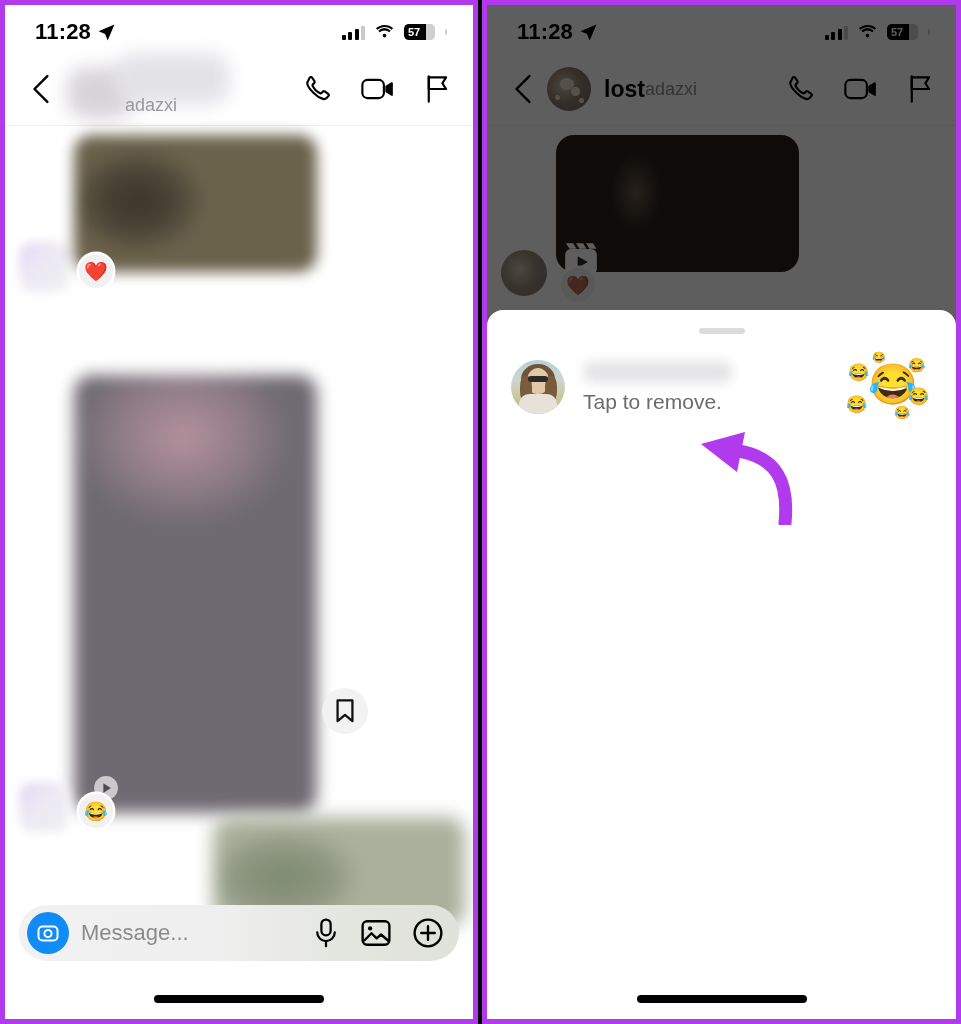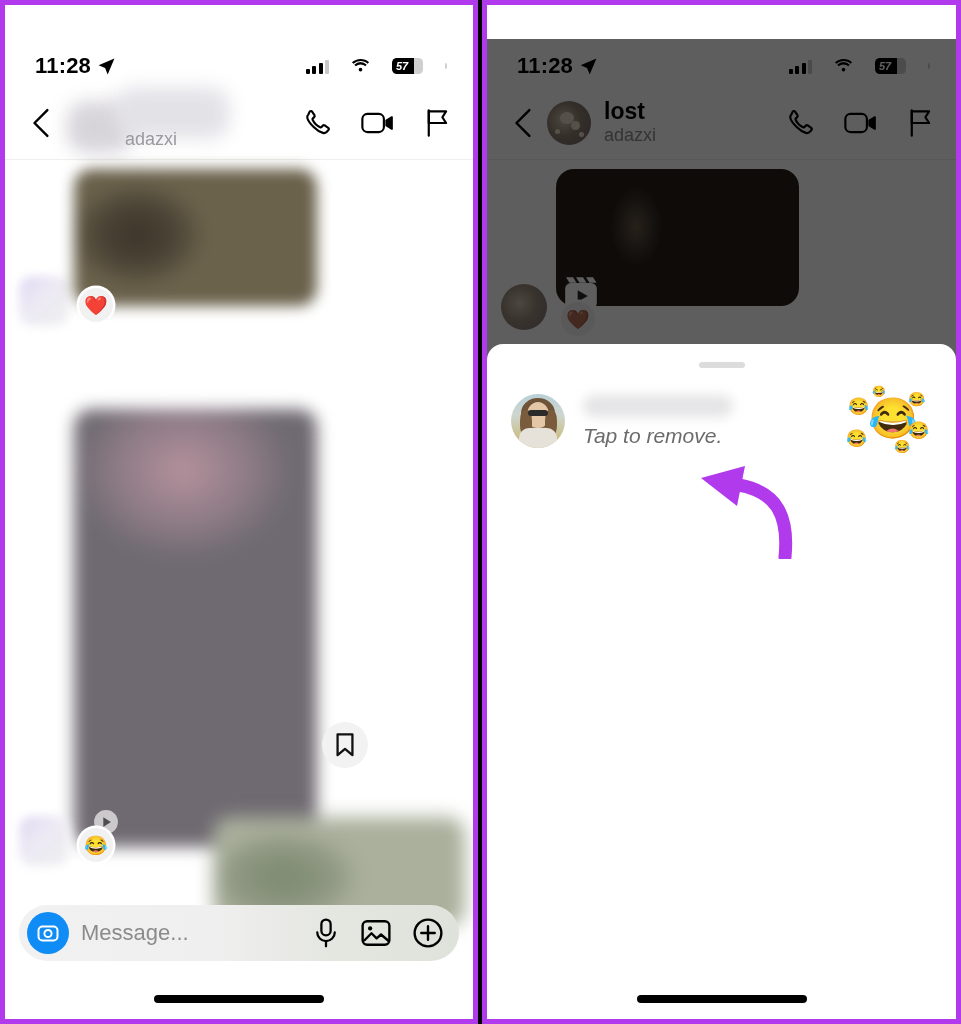--- a/index.html
+++ b/index.html
@@ -14,30 +14,30 @@
   
   .panel {
     position: relative;
     height: 1024px;
     background: #fff;
     border: 5px solid #b13aec;
     overflow: hidden;
   }
   .panel-left  { width: 478px; }
   .panel-right { width: 479px; margin-left: 4px; }
-  .panel-inner { position: absolute; inset: 0; background: #fff; overflow: hidden; margin-top: 34px; }
+  .panel-inner { position: absolute; inset: 0; background: #fff; overflow: hidden; }
 
   
   .statusbar {
     position: absolute; top: 0; left: 0; right: 0; height: 48px;
     display: flex; align-items: center; justify-content: space-between;
     padding: 6px 26px 0 30px;
   }
   .sb-time { font-size: 22px; font-weight: 700; letter-spacing: .2px; color: #000; display: flex; align-items: center; gap: 6px; }
-  .sb-right { display: flex; align-items: center; gap: 21px; font-style: italic; }
+  .sb-right { display: flex; align-items: center; gap: 9px; }
   .bars { display: flex; align-items: flex-end; gap: 2.5px; height: 15px; }
   .bars i { display: block; width: 4px; background: #000; border-radius: 1px; }
   .bars i:nth-child(1){ height: 5px; }
   .bars i:nth-child(2){ height: 8px; }
   .bars i:nth-child(3){ height: 11px; }
   .bars i:nth-child(4){ height: 14px; background: #c9c9c9; }
   .batt {
     position: relative; width: 31px; height: 16px; border-radius: 4.5px;
     background: #cfcfcf; display: flex; align-items: center; overflow: hidden;
   }
@@ -57,21 +57,21 @@
     display: flex; align-items: center; padding: 0 20px 0 24px;
     background: #fff; border-bottom: 1px solid #efefef;
   }
   .back-chevron { width: 26px; height: 30px; flex: none; margin-right: 10px; }
   .hdr-avatar {
     width: 44px; height: 44px; border-radius: 50%; flex: none; margin-right: 13px;
     overflow: hidden; position: relative;
     background: radial-gradient(circle at 38% 42%, #cfc0b0 0%, #8f7f72 45%, #6d5f66 100%);
   }
   .hdr-avatar .spark { position: absolute; border-radius: 50%; background: #e9dcc4; }
-  .hdr-names { display: flex; flex-direction: column; justify-content: center; min-width: 0; }
+  .hdr-names { display: flex; flex-direction: row; justify-content: center; min-width: 0; }
   .hdr-title { font-size: 23px; font-weight: 700; color: #000; line-height: 1.05; }
   .hdr-sub { font-size: 18px; color: #8e8e8e; line-height: 1.25; margin-top: 1px; }
   .hdr-actions { margin-left: auto; display: flex; align-items: center; gap: 28px; }
   .hdr-actions svg { display: block; }
 
   
   .blurred-hdr { position: relative; width: 200px; height: 60px; margin-left: 2px; }
   .blob {
     position: absolute; border-radius: 20px; background: #dadade;
     filter: blur(9px); opacity: .95;
@@ -178,21 +178,21 @@
   .rr-avatar {
     width: 54px; height: 54px; border-radius: 50%; flex: none; overflow: hidden; position: relative;
     background: linear-gradient(180deg, #b9cfd6 0%, #cdd6cf 38%, #c9b56a 100%);
   }
   .rr-avatar .face { position: absolute; left: 16px; top: 8px; width: 22px; height: 26px; border-radius: 50% 50% 46% 46%; background: #e3c7a6; }
   .rr-avatar .hair { position: absolute; left: 10px; top: 4px; width: 34px; height: 30px; border-radius: 50% 50% 40% 40%; background: #6f5338; }
   .rr-avatar .hair2 { position: absolute; left: 9px; top: 16px; width: 12px; height: 26px; border-radius: 40%; background: #7a5c3c; }
   .rr-avatar .hair3 { position: absolute; right: 8px; top: 16px; width: 12px; height: 26px; border-radius: 40%; background: #7a5c3c; }
   .rr-avatar .glasses { position: absolute; left: 17px; top: 16px; width: 20px; height: 6px; background: #2b2b2b; border-radius: 3px; }
   .rr-avatar .shirt { position: absolute; left: 8px; bottom: 0; width: 38px; height: 20px; border-radius: 10px 10px 0 0; background: #e6e2da; }
-  .rr-text { margin-left: 18px; position: relative; flex: 1; font-style: italic; }
+  .rr-text { margin-left: 18px; position: relative; flex: 1; }
   .rr-name-blur {
     width: 150px; height: 22px; border-radius: 11px; background: #e4e4e6;
     filter: blur(6px); margin-bottom: 7px;
   }
   .rr-subtitle { font-size: 21px; color: #6b6b6b; }
   .rr-emoji { position: relative; width: 86px; height: 70px; flex: none; margin-right: 2px; }
   .rr-emoji .big { position: absolute; left: 22px; top: 12px; font-size: 40px; line-height: 1; }
   .rr-emoji .sm { position: absolute; font-size: 17px; line-height: 1; }
   .rr-emoji .s1 { left: 2px; top: 12px; }
   .rr-emoji .s2 { left: 62px; top: 6px; font-size: 14px; }

